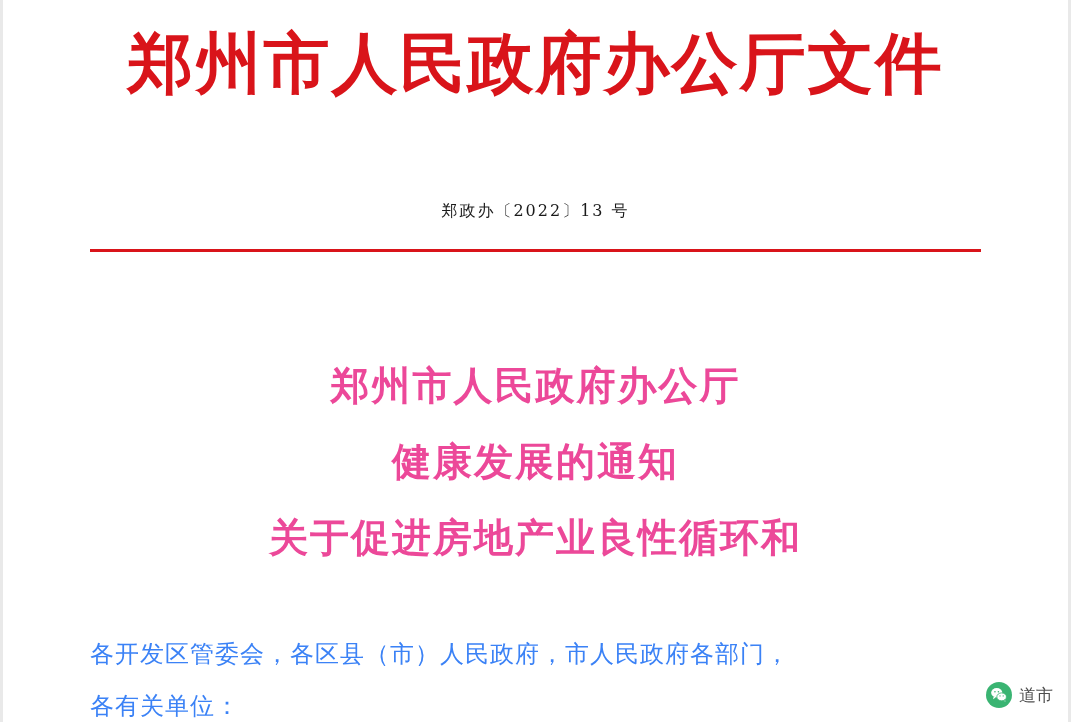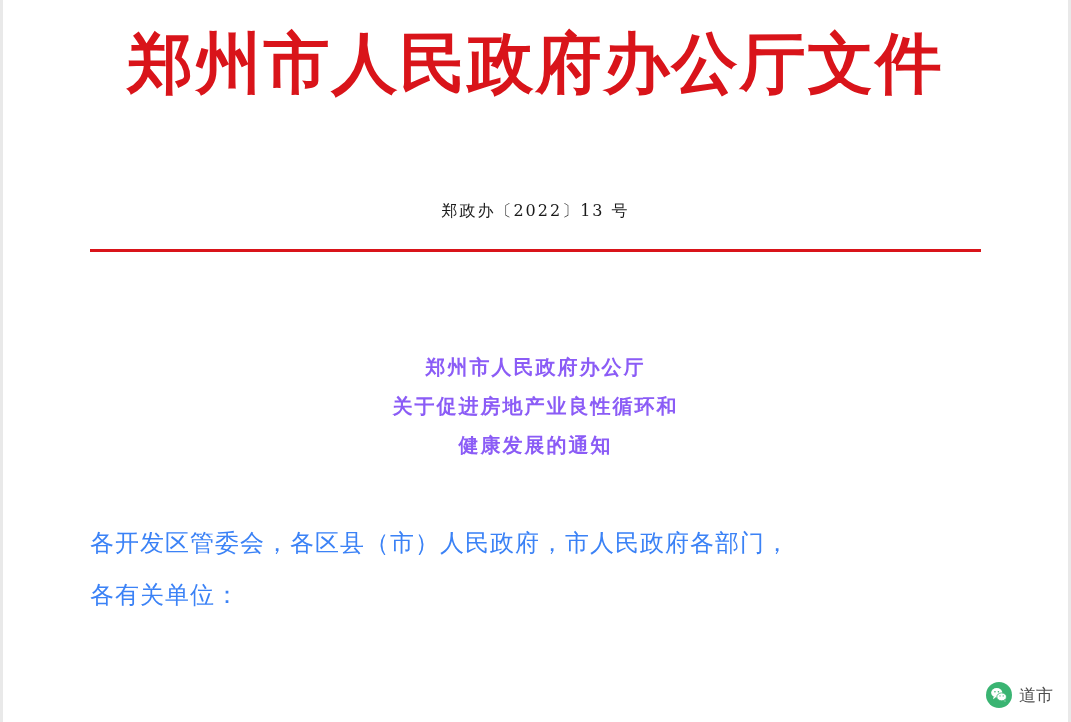--- a/index.html
+++ b/index.html
@@ -66,24 +66,24 @@
   .red-rule {
     margin-top: 27px;
     height: 3px;
     background: #d9141a;
     width: 100%;
   }
 
   .title-block {
     margin-top: 96px;
     text-align: center;
-    color: #8b5cf6;
+    color: #ec4899;
     font-family: Liberation Sans, sans-serif;
     font-weight: bold;
-    font-size: 20px;
+    font-size: 39px;
     line-height: 1.95;
     letter-spacing: 2px;
   }
   .title-block .line { display: block; }
 
   .salutation {
     margin-top: 52px;
     font-size: 24px;
     color: #3b82f6;
     line-height: 2.2;
@@ -131,22 +131,22 @@
   <div class="doc-body">
 
     <div class="masthead">郑州市人民政府办公厅文件</div>
 
     <div class="doc-number">郑政办〔2022〕13 号</div>
 
     <div class="red-rule"></div>
 
     <div class="title-block">
       <span class="line">郑州市人民政府办公厅</span>
+      <span class="line">健康发展的通知</span>
       <span class="line">关于促进房地产业良性循环和</span>
-      <span class="line">健康发展的通知</span>
     </div>
 
     <div class="salutation">
       <span class="line first">各开发区管委会，各区县（市）人民政府，市人民政府各部门，</span>
       <span class="line">各有关单位：</span>
     </div>
 
   </div>
 
   <div class="wm-badge">

